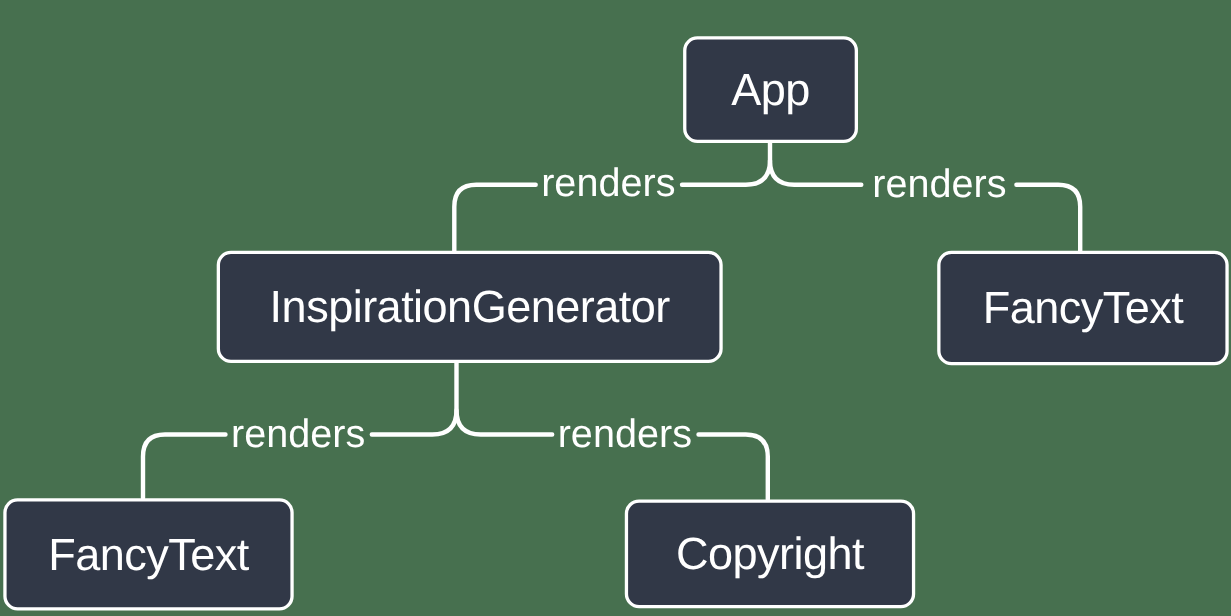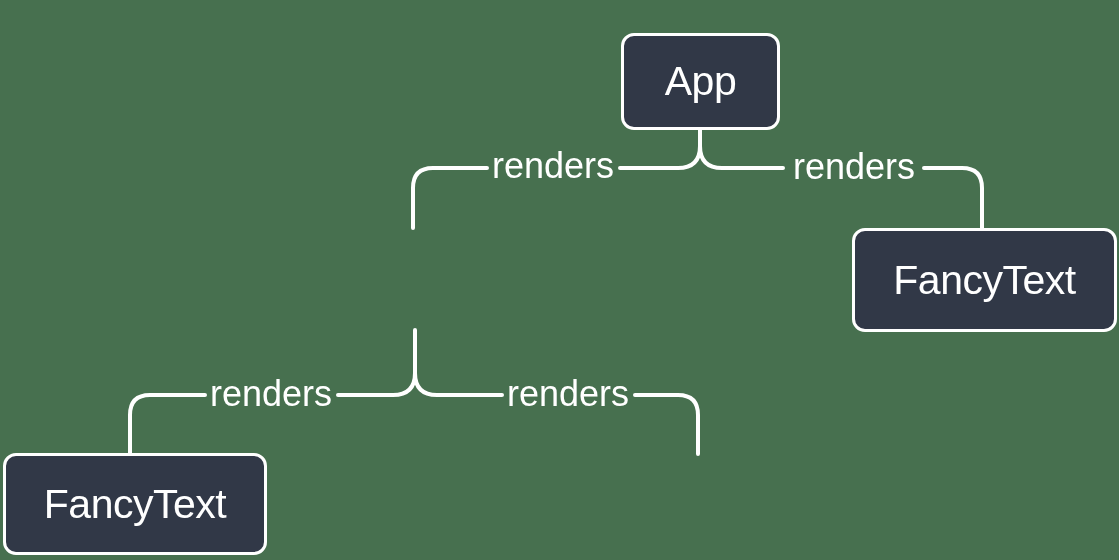--- a/index.html
+++ b/index.html
@@ -71,21 +71,23 @@
 <div class="canvas">
 
   <svg class="wires" viewBox="0 0 1119 560" aria-hidden="true">
     <path d="M700 102 V146 Q700 168 678 168 H620 M487 168 H433 Q413 168 413 188 V228"></path>
     <path d="M700 146 Q700 168 722 168 H783 M924 168 H962 Q982 168 982 188 V228"></path>
     <path d="M415 330 V373 Q415 395 393 395 H338 M205 395 H150 Q130 395 130 415 V453"></path>
     <path d="M415 373 Q415 395 437 395 H502 M635 395 H678 Q698 395 698 415 V454"></path>
   </svg>
 
   <div class="node" id="node-app">App</div>
+  <div class="node" id="node-inspiration">InspirationGenerator</div>
   <div class="node" id="node-fancytext-right">FancyText</div>
   <div class="node" id="node-fancytext-left">FancyText</div>
+  <div class="node" id="node-copyright">Copyright</div>
 
   <div class="edge-label" id="edge-label-0">renders</div>
   <div class="edge-label" id="edge-label-1">renders</div>
   <div class="edge-label" id="edge-label-2">renders</div>
   <div class="edge-label" id="edge-label-3">renders</div>
 
 </div>
 
 </body></html>

